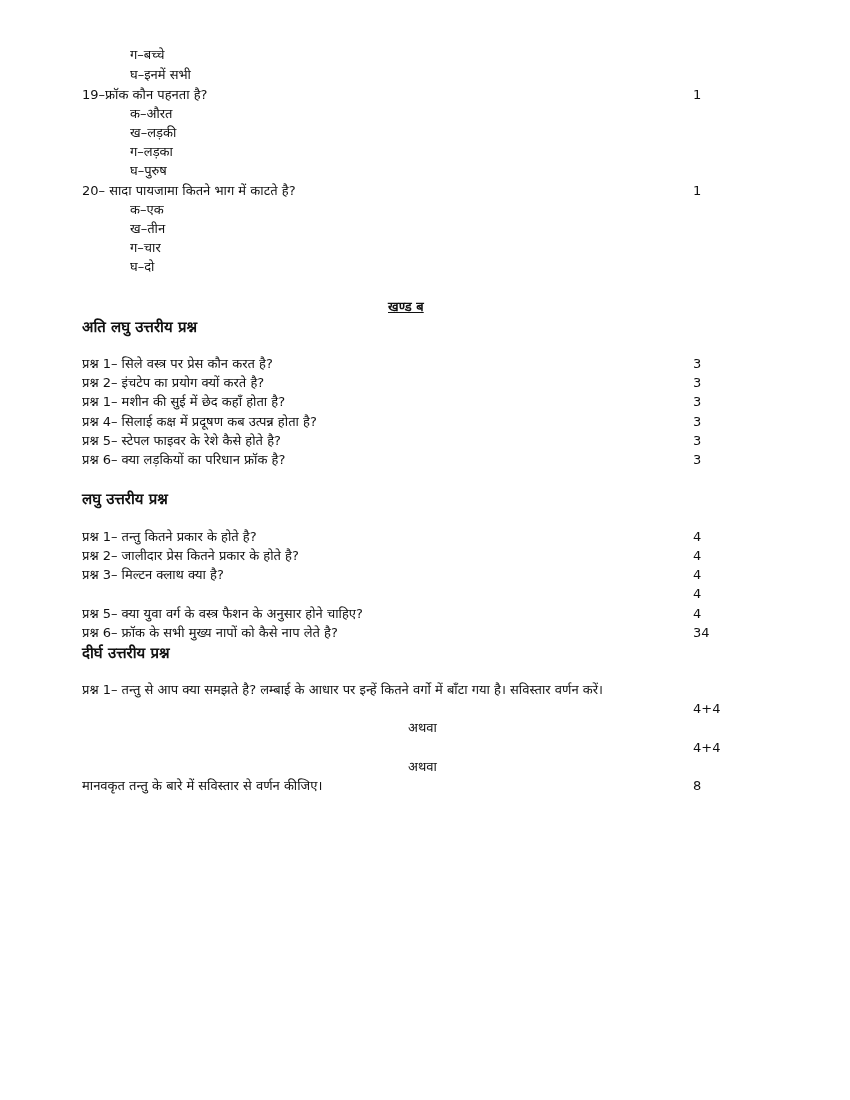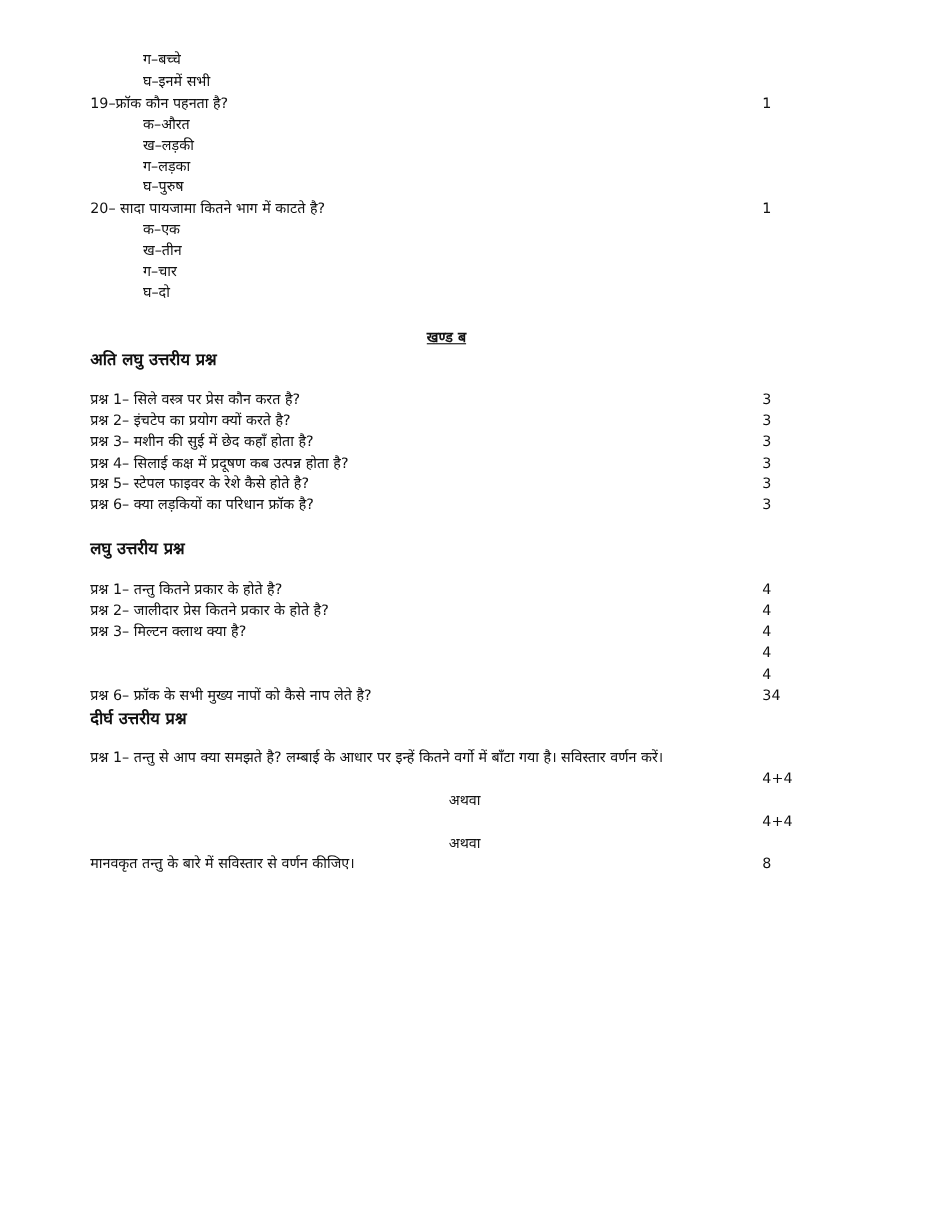--- a/index.html
+++ b/index.html
@@ -67,21 +67,21 @@
 
 <div class="line" style="top:354px">
   <span class="txt q">प्रश्न 1– सिले वस्त्र पर प्रेस कौन करत है?</span>
   <span class="mark">3</span>
 </div>
 <div class="line" style="top:373px">
   <span class="txt q">प्रश्न 2– इंचटेप का प्रयोग क्यों करते है?</span>
   <span class="mark">3</span>
 </div>
 <div class="line" style="top:392px">
-  <span class="txt q">प्रश्न 3– मशीन की सुई में छेद कहाँ होता है?</span>
+  <span class="txt q">प्रश्न 1– मशीन की सुई में छेद कहाँ होता है?</span>
   <span class="mark">3</span>
 </div>
 <div class="line" style="top:412px">
   <span class="txt q">प्रश्न 4– सिलाई कक्ष में प्रदूषण कब उत्पन्न होता है?</span>
   <span class="mark">3</span>
 </div>
 <div class="line" style="top:431px">
   <span class="txt q">प्रश्न 5– स्टेपल फाइवर के रेशे कैसे होते है?</span>
   <span class="mark">3</span>
 </div>
@@ -101,20 +101,21 @@
   <span class="mark">4</span>
 </div>
 <div class="line" style="top:565px">
   <span class="txt q">प्रश्न 3– मिल्टन क्लाथ क्या है?</span>
   <span class="mark">4</span>
 </div>
 <div class="line" style="top:584px">
   <span class="mark">4</span>
 </div>
 <div class="line" style="top:604px">
+  <span class="txt q">प्रश्न 5– क्या युवा वर्ग के वस्त्र फैशन के अनुसार होने चाहिए?</span>
   <span class="mark">4</span>
 </div>
 <div class="line" style="top:623px">
   <span class="txt q">प्रश्न 6– फ्रॉक के सभी मुख्य नापों को कैसे नाप लेते है?</span>
   <span class="mark">34</span>
 </div>
 
 <div class="heading" style="top:642px">दीर्घ उत्तरीय प्रश्न</div>
 
 <div class="line" style="top:680px">

